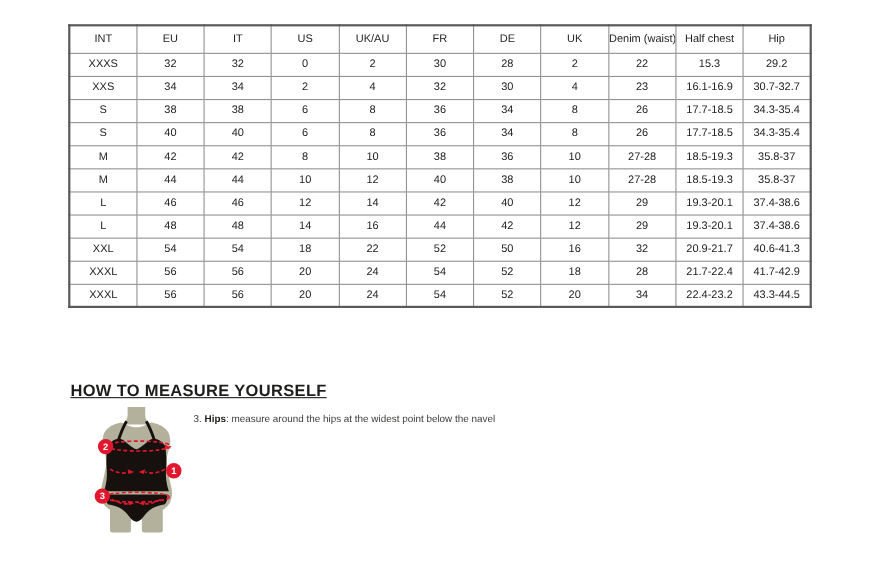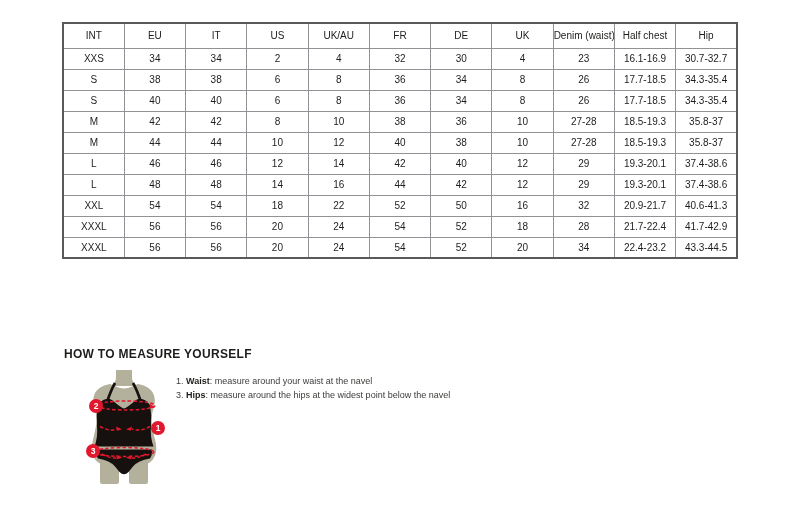--- a/index.html
+++ b/index.html
@@ -32,24 +32,25 @@
     font-weight: normal;
     white-space: nowrap;
     overflow: hidden;
   }
   table.size-table th { height: 25px; }
   table.size-table td { height: 21px; }
   .measure-heading {
     position: absolute;
     left: 64px;
     top: 347px;
-    font-size: 12px;
+    font-size: 15px;
     font-weight: bold;
     color: #1d1d1b;
     letter-spacing: 0.3px;
+    text-decoration: underline;
   }
   .steps {
     position: absolute;
     left: 176px;
     top: 375px;
     font-size: 9px;
     color: #3c3c3a;
   }
   .step { line-height: 13.5px; white-space: nowrap; }
   .step b { color: #1d1d1b; }
@@ -77,20 +78,33 @@
           <th>FR</th>
           <th>DE</th>
           <th>UK</th>
           <th>Denim (waist)</th>
           <th>Half chest</th>
           <th>Hip</th>
         </tr>
     </thead>
     <tbody>
         <tr>
+          <td>XXXS</td>
+          <td>32</td>
+          <td>32</td>
+          <td>0</td>
+          <td>2</td>
+          <td>30</td>
+          <td>28</td>
+          <td>2</td>
+          <td>22</td>
+          <td>15.3</td>
+          <td>29.2</td>
+        </tr>
+        <tr>
           <td>XXS</td>
           <td>34</td>
           <td>34</td>
           <td>2</td>
           <td>4</td>
           <td>32</td>
           <td>30</td>
           <td>4</td>
           <td>23</td>
           <td>16.1-16.9</td>
@@ -272,17 +286,16 @@
         <text x="82" y="61" text-anchor="middle" font-size="8.5" font-weight="bold" fill="#ffffff">1</text>
       </g>
       <g>
         <circle cx="17" cy="81" r="7" fill="#e1182d"></circle>
         <text x="17" y="84" text-anchor="middle" font-size="8.5" font-weight="bold" fill="#ffffff">3</text>
       </g>
     </svg>
   </div>
 
   <div class="steps">
-      <div class="step"><span>1. </span><b>Waist</b><span>: measure around your waist at the navel</span></div>
       <div class="step"><span>3. </span><b>Hips</b><span>: measure around the hips at the widest point below the navel</span></div>
     </div>
 
 </div>
 
 </body></html>

